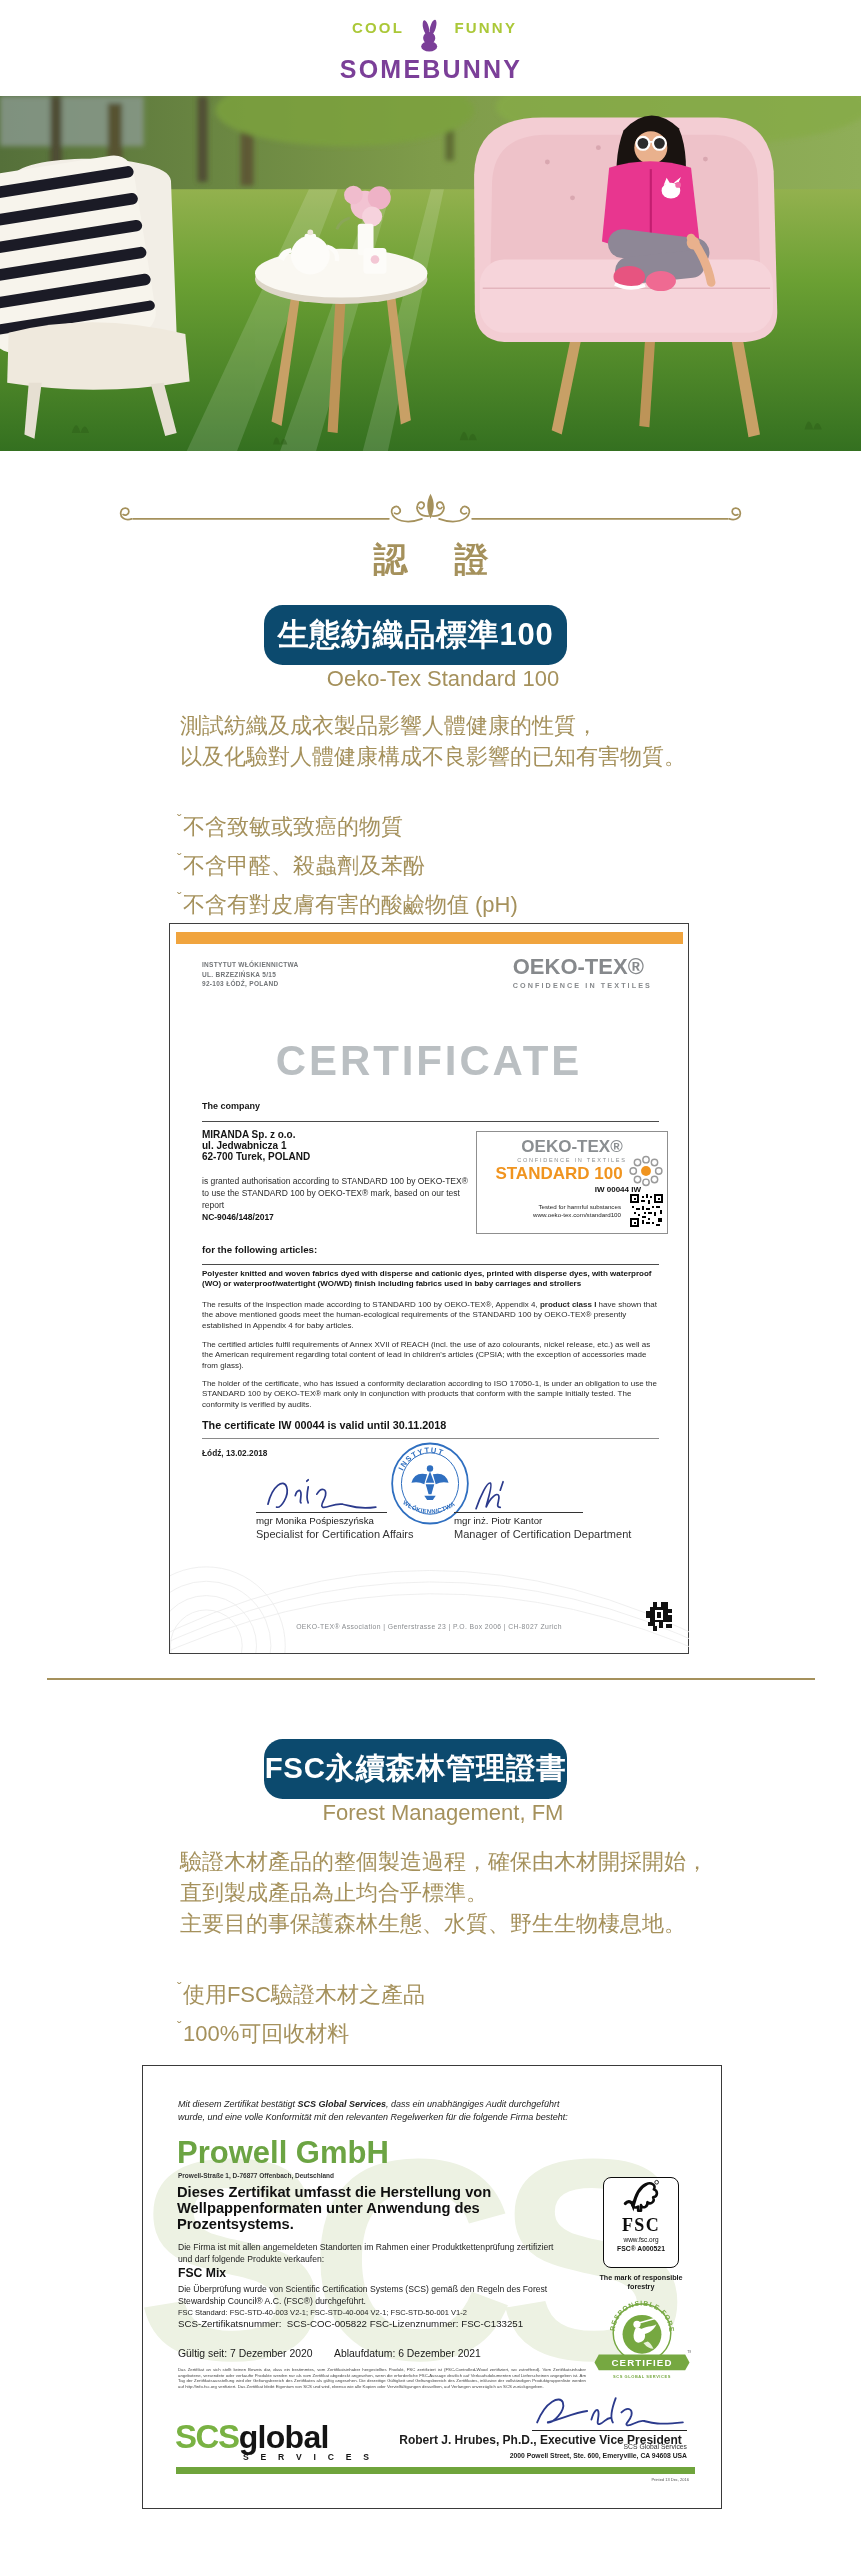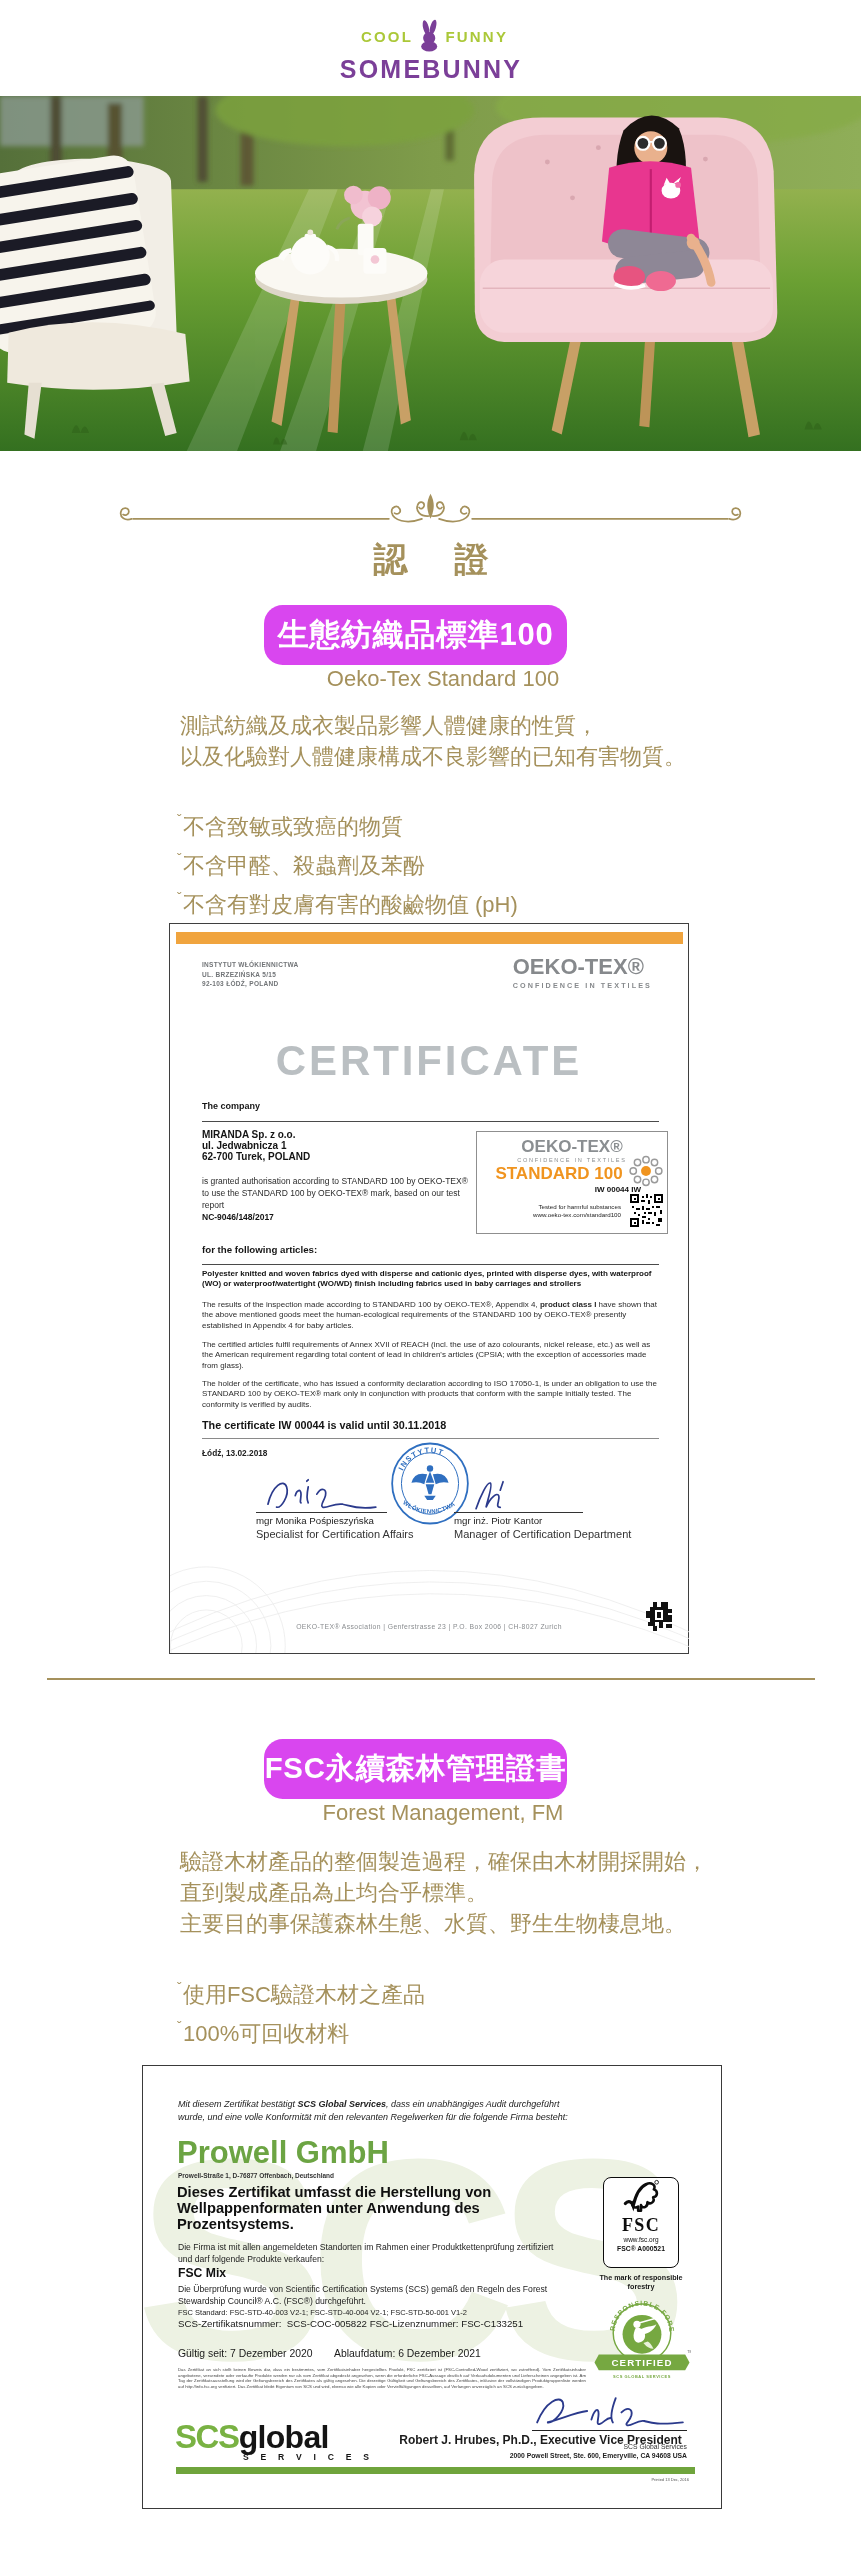--- a/index.html
+++ b/index.html
@@ -1,27 +1,27 @@
 <!DOCTYPE html>
 <html style="font-size:11.5px"><head>
 <meta charset="utf-8">
 <style>
   html,body{margin:0;padding:0;background:#ffffff;}
   body{font-family:"Liberation Sans","DejaVu Sans",sans-serif;}
   #page{position:relative;width:862px;height:2576px;margin:0 auto;background:#fff;overflow:hidden;}
   .abs{position:absolute;}
   
   #logo{top:18.7px;left:0;width:862px;text-align:center;}
-  .logo-row{display:flex;align-items:center;justify-content:center;gap:4px;margin-left:7px;}
+  .logo-row{display:flex;justify-content:center;gap:13px;margin-left:7px;}
   .logo-small{font-size:15px;font-weight:bold;letter-spacing:2.2px;color:#abc838;}
   .logo-big{font-size:25px;font-weight:bold;letter-spacing:2.2px;color:#7b3f98;margin-top:1.4px;}
   
   #hero{top:96px;left:0;width:862px;height:355px;}
   #heading1{top:537px;left:0;width:862px;text-align:center;font-size:34px;font-weight:bold;color:#a5915c;letter-spacing:18.7px;text-indent:18.7px;}
-  .gold-badge{left:264px;width:303px;height:60px;background:#d946ef;border-radius:18.7px;color:#fff;
+  .gold-badge{left:264px;width:303px;height:60px;background:#0c4a6e;border-radius:18.7px;color:#fff;
     display:flex;align-items:center;justify-content:center;font-size:31px;font-weight:bold;letter-spacing:0.7px;}
   .gold-sub{left:0;width:862px;text-align:center;font-size:22px;color:#a5915c;padding-left:12px;}
   .gold-par{left:180px;font-size:22px;line-height:31px;color:#a5915c;}
   .gold-bullets{left:177px;font-size:22px;line-height:32px;color:#a5915c;}
   .tick{font-size:13.6px;vertical-align:10px;margin-right:1.4px;}
   #divider2{top:1678px;left:47px;width:768px;height:2.2px;background:#a5915c;}
   
   #oekocert{top:923px;left:169px;width:520px;height:731px;background:#fff;border:0.7px solid #3f3f3f;box-sizing:border-box;font-family:"Liberation Sans","DejaVu Sans",sans-serif;}
   #oc-band{left:5.7px;top:8px;width:507px;height:12.2px;background:#f0a43e;}
   #oc-inst{left:32px;top:36px;font-size:6.5px;line-height:9.7px;font-weight:bold;color:#717477;letter-spacing:0.3px;}

